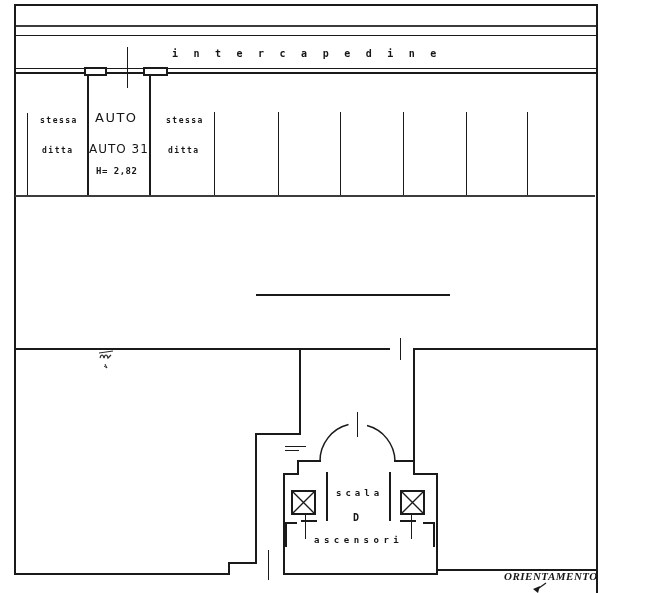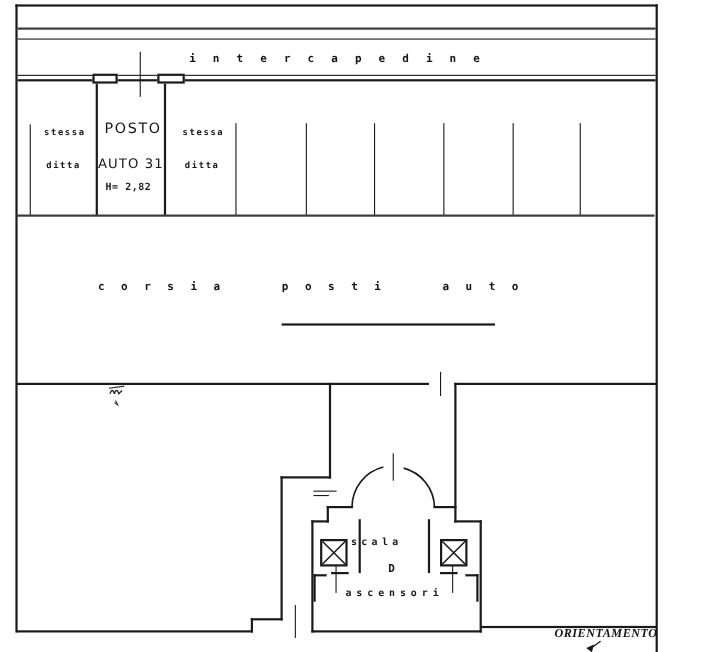--- a/index.html
+++ b/index.html
@@ -54,27 +54,26 @@
   <div class="ln" style="left:214px;top:112px;width:1px;height:84px;"></div>
   <div class="ln" style="left:278px;top:112px;width:1px;height:84px;"></div>
   <div class="ln" style="left:340px;top:112px;width:1px;height:84px;"></div>
   <div class="ln" style="left:403px;top:112px;width:1px;height:84px;"></div>
   <div class="ln" style="left:466px;top:112px;width:1px;height:84px;"></div>
   <div class="ln" style="left:527px;top:112px;width:1px;height:84px;"></div>
   <div class="ln soft" style="left:15px;top:195px;width:580px;height:2px;"></div>
 
   <div class="txt b" style="left:40px;top:117px;font-size:8px;letter-spacing:1.5px;">stessa</div>
   <div class="txt b" style="left:42px;top:147px;font-size:8px;letter-spacing:1.5px;">ditta</div>
-  <div class="txt sans" style="left:95px;top:111px;font-size:13px;letter-spacing:1.5px;">POSTO</div>
+  <div class="txt sans" style="left:95px;top:111px;font-size:13px;letter-spacing:1.5px;">AUTO</div>
   <div class="txt sans" style="left:89px;top:143px;font-size:12px;letter-spacing:1px;">AUTO 31</div>
   <div class="txt b" style="left:96px;top:167px;font-size:9px;letter-spacing:0.5px;">H= 2,82</div>
   <div class="txt b" style="left:166px;top:117px;font-size:8px;letter-spacing:1.5px;">stessa</div>
   <div class="txt b" style="left:168px;top:147px;font-size:8px;letter-spacing:1.5px;">ditta</div>
 
-  <div class="txt b" style="left:89px;top:257px;font-size:10px;letter-spacing:15px;word-spacing:20px;">corsia posti auto</div>
   <div class="ln" style="left:256px;top:294px;width:194px;height:2px;"></div>
 
   <svg style="left:96px;top:348px;" width="22" height="22" viewBox="0 0 22 22">
     <path d="M3 5 L17 3" stroke="#2a2a2a" stroke-width="1" fill="none"></path>
     <path d="M4 10 C5 6 7 6 8 10 C9 6 11 6 12 10 L15 7" stroke="#2a2a2a" stroke-width="1.2" fill="none"></path>
     <path d="M9 16 L11 20 L8 18" stroke="#2a2a2a" stroke-width="1" fill="none"></path>
   </svg>
 
   <div class="ln" style="left:15px;top:348px;width:375px;height:2px;"></div>
   <div class="ln" style="left:400px;top:338px;width:1px;height:22px;"></div>
@@ -123,21 +122,21 @@
     </svg>
   </div>
   <div class="elev" style="left:400px;top:490px;">
     <svg width="21" height="21" viewBox="0 0 21 21" style="left:0;top:0;">
       <path d="M0 0 L21 21 M21 0 L0 21" stroke="#1a1a1a" stroke-width="1.4" fill="none"></path>
     </svg>
   </div>
   <div class="ln" style="left:305px;top:514px;width:1px;height:25px;"></div>
   <div class="ln" style="left:411px;top:514px;width:1px;height:25px;"></div>
 
-  <div class="txt b" style="left:319px;top:489px;font-size:9px;letter-spacing:4px;">scala</div>
+  <div class="txt b" style="left:336px;top:489px;font-size:9px;letter-spacing:4px;">scala</div>
   <div class="txt b" style="left:353px;top:513px;font-size:10px;">D</div>
   <div class="txt b" style="left:314px;top:536px;font-size:9px;letter-spacing:4.5px;">ascensori</div>
 
   <div class="ln" style="left:437px;top:569px;width:160px;height:2px;"></div>
   <div class="txt serif b" style="left:504px;top:571px;font-size:11px;font-style:italic;letter-spacing:0.5px;">ORIENTAMENTO</div>
   <svg style="left:531px;top:581px;" width="18" height="13" viewBox="0 0 18 13">
     <path d="M15 2 L8 7" stroke="#1a1a1a" stroke-width="1.2" fill="none"></path>
     <polygon points="2,8 9,5 7,12" fill="#1a1a1a"></polygon>
   </svg>
 

